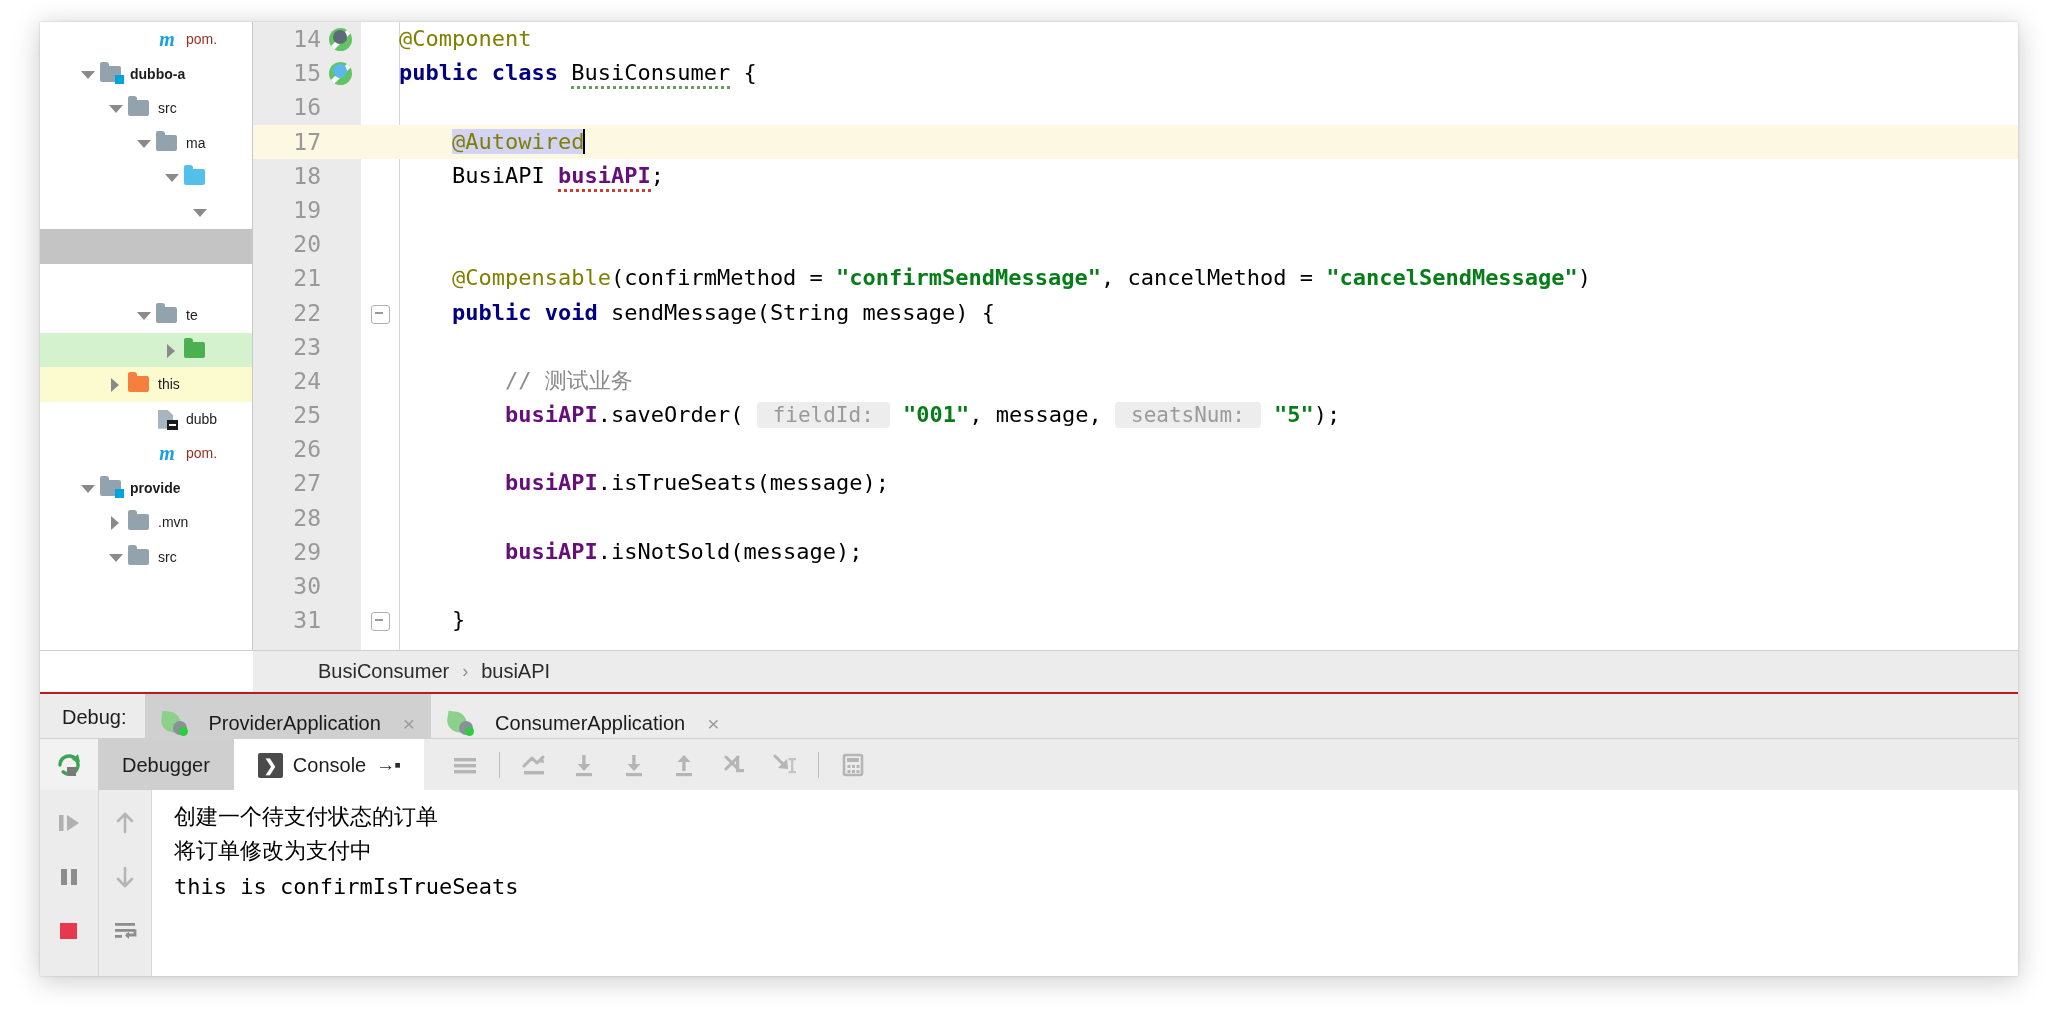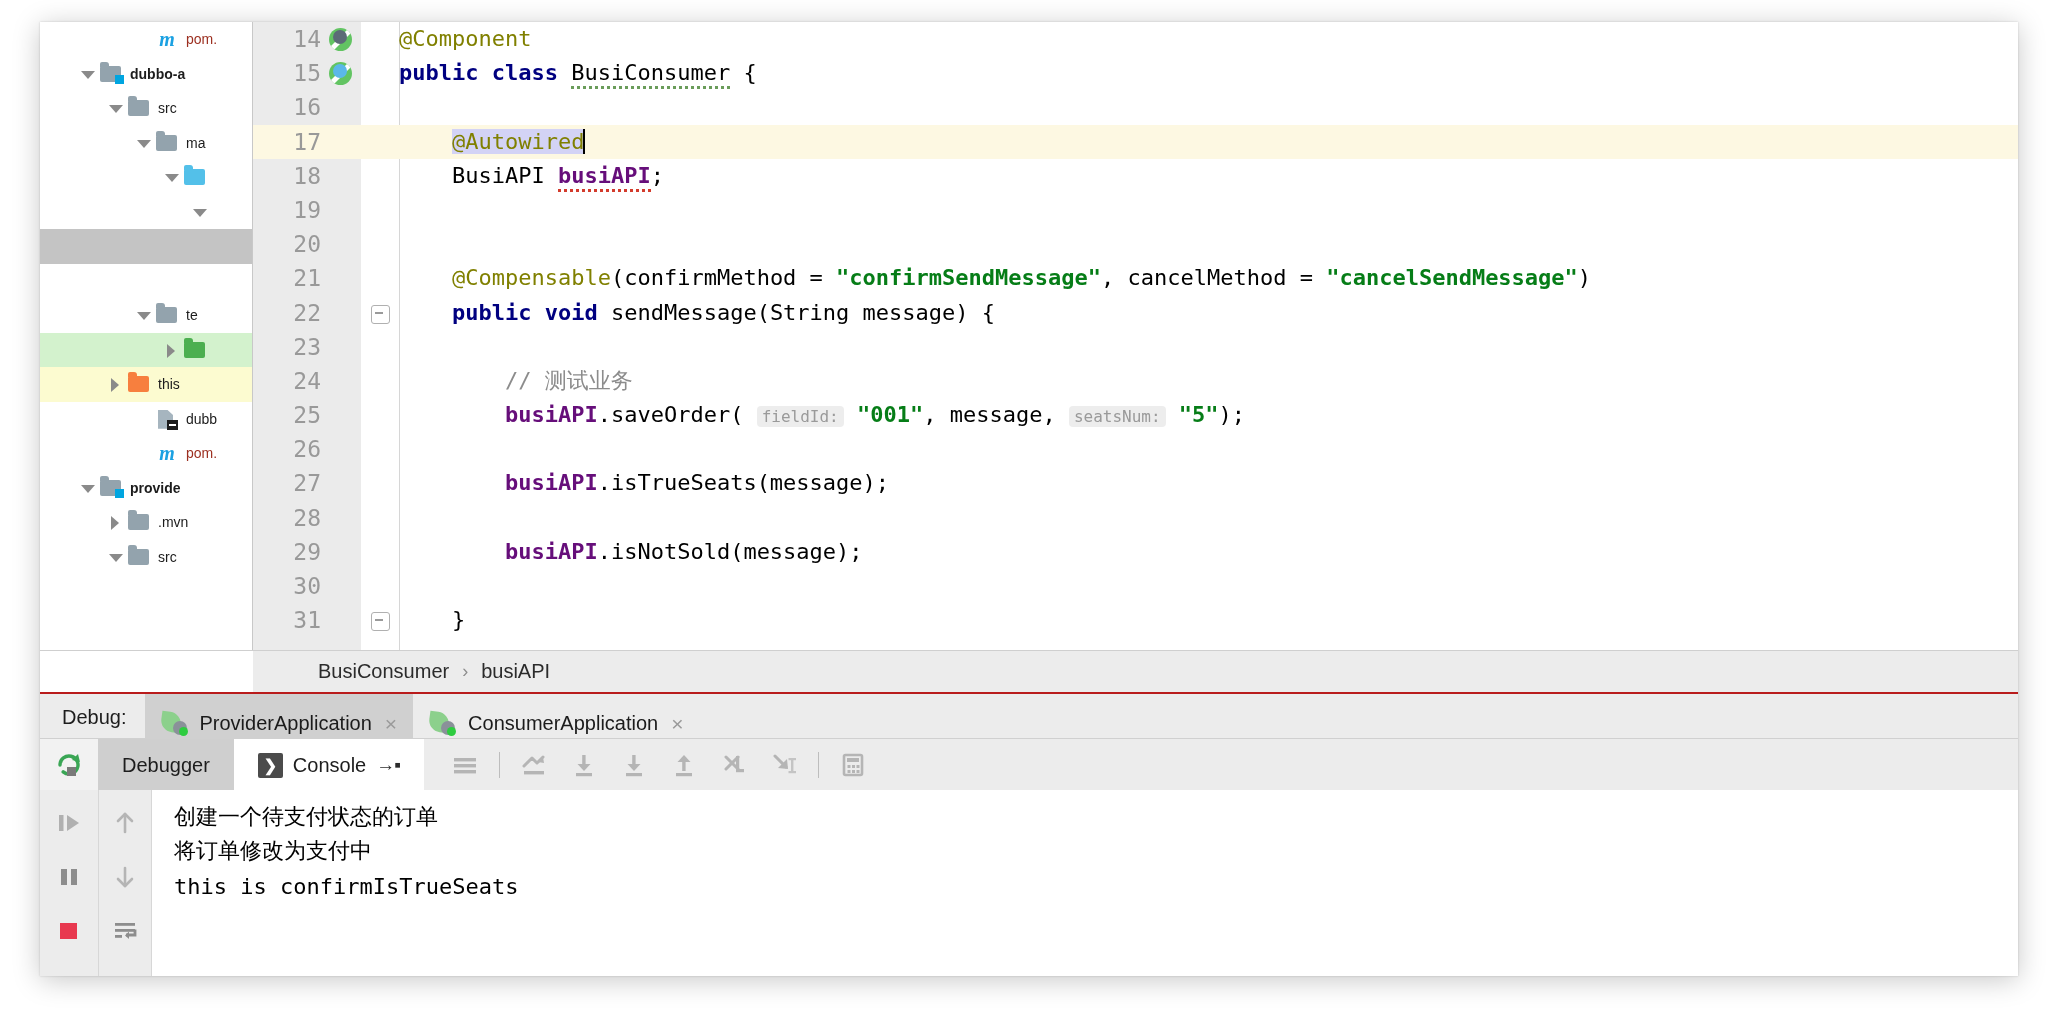--- a/index.html
+++ b/index.html
@@ -219,22 +219,22 @@
   .kw  { color: #000080; font-weight: 700; }
   .ann { color: #808000; text-align: center; }
   .str { color: #067d17; font-weight: 700; }
   .fld { color: #660e7a; font-weight: 700; }
   .cmt { color: #8c8c8c; }
   .plain { color: #000000; }
   .hint {
     background: #ededed;
     color: #9a9a9a;
     border-radius: 4px;
-    padding: 1px 5px;
-    font-size: 16px;
+    padding: 1px 16px;
+    font-size: 21px;
   }
   .sel-token {
     background: #d3d3f5;
   }
   .caret {
     display: inline-block;
     width: 2px;
     height: 25px;
     background: #000;
     vertical-align: -5px;
@@ -335,21 +335,21 @@
     padding: 0 18px 0 22px;
     line-height: 46px;
   }
   .dtab {
     height: 58px;
     display: flex;
     align-items: center;
     padding: 0 16px;
     font-size: 20px;
     color: #1b1b1b;
-    gap: 13px;
+    gap: 22px;
   }
   .dtab.active { background: #d0d0d0; }
   .spring-leaf {
     position: relative;
     width: 26px; height: 24px;
     flex: 0 0 26px;
   }
   .spring-leaf::before {
     content:"";
     position:absolute;

